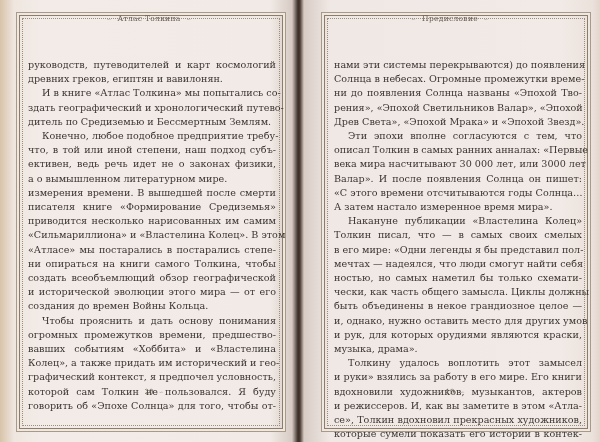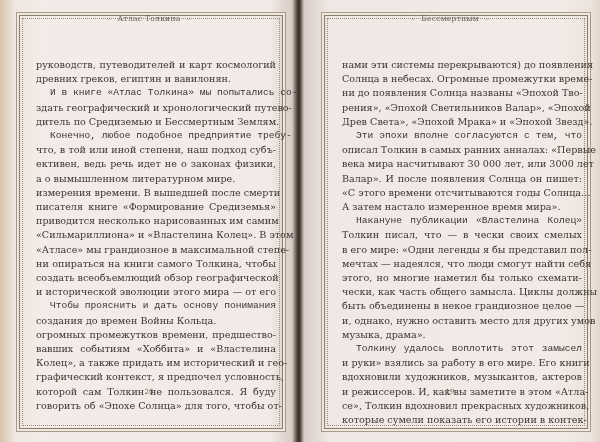--- a/index.html
+++ b/index.html
@@ -34,23 +34,23 @@
     letter-spacing: 0.3px;
   }
   .running-head .orn { color: #9a8e84; font-size: 6px; margin: 0 3px; }
 
   .body-text {
     position: absolute; left: 28px; right: 22px; top: 58px;
     font-size: 9.6px; line-height: 14.2px; color: #3b3531;
     text-align: justify;
   }
   .page.right .body-text { left: 34px; right: 18px; }
-  .line { white-space: nowrap; display: block; text-align-last: justify; margin-left: 8px; }
+  .line { white-space: nowrap; display: block; text-align-last: justify; }
   .line.last { text-align-last: left; }
-  .indent { padding-left: 14px; font-family: Liberation Mono, monospace; }
+  .indent { padding-left: 14px; }
 
   .folio {
     position: absolute; left: 0; right: 0; top: 388px;
     text-align: center; font-size: 7px; color: #6b5f55;
   }
   .folio .orn { color: #a1958b; font-size: 6px; margin: 0 3px; }
 </style>
 </head>
 <body>
 
@@ -70,67 +70,68 @@
         <span class="line">здать географический и хронологический путево-</span>
         <span class="line last">дитель по Средиземью и Бессмертным Землям.</span>
         <span class="line indent">Конечно, любое подобное предприятие требу-</span>
         <span class="line">что, в той или иной степени, наш подход субъ-</span>
         <span class="line">ективен, ведь речь идет не о законах физики,</span>
         <span class="line last">а о вымышленном литературном мире.</span>
         <span class="line">измерения времени. В вышедшей после смерти</span>
         <span class="line">писателя книге «Формирование Средиземья»</span>
         <span class="line">приводится несколько нарисованных им самим</span>
         <span class="line">«Сильмариллиона» и «Властелина Колец». В этом</span>
-        <span class="line">«Атласе» мы грандиозное в максимальной степе-</span>
+        <span class="line">«Атласе» мы постарались в постарались степе-</span>
         <span class="line">ни опираться на книги самого Толкина, чтобы</span>
         <span class="line">создать всеобъемлющий обзор географической</span>
         <span class="line">и исторической эволюции этого мира — от его</span>
+        <span class="line last">создания до времен Войны Кольца.</span>
         <span class="line indent">Чтобы прояснить и дать основу понимания</span>
-        <span class="line last">создания до времен Войны Кольца.</span>
         <span class="line">огромных промежутков времени, предшество-</span>
         <span class="line">вавших событиям «Хоббита» и «Властелина</span>
         <span class="line">Колец», а также придать им исторический и гео-</span>
         <span class="line">графический контекст, я предпочел условность,</span>
         <span class="line">которой сам Толкин не пользовался. Я буду</span>
         <span class="line">говорить об «Эпохе Солнца» для того, чтобы от-</span>
       </div>
     <div class="folio">
       <span class="orn">∽</span>
       <span>20</span>
       <span class="orn">∽</span>
     </div>
   </div>
 
   <div class="page right">
     <div class="frame"></div>
     <div class="running-head">
       <span class="orn">∽</span>
-      <span>Бессмертным</span>
+      <span>Предисловие</span>
       <span class="orn">∽</span>
     </div>
     <div class="body-text" id="right-body">
         <span class="line">нами эти системы перекрываются) до появления</span>
         <span class="line">Солнца в небесах. Огромные промежутки време-</span>
         <span class="line">ни до появления Солнца названы «Эпохой Тво-</span>
         <span class="line">рения», «Эпохой Светильников Валар», «Эпохой</span>
         <span class="line last">Древ Света», «Эпохой Мрака» и «Эпохой Звезд».</span>
         <span class="line indent">Эти эпохи вполне согласуются с тем, что</span>
         <span class="line">описал Толкин в самых ранних анналах: «Первые</span>
         <span class="line">века мира насчитывают 30 000 лет, или 3000 лет</span>
         <span class="line">Валар». И после появления Солнца он пишет:</span>
         <span class="line">«С этого времени отсчитываются годы Солнца…</span>
         <span class="line last">А затем настало измеренное время мира».</span>
         <span class="line indent">Накануне публикации «Властелина Колец»</span>
-        <span class="line">Толкин писал, что — в чески своих смелых</span>
+        <span class="line">Толкин писал, что — в самых своих смелых</span>
         <span class="line">в его мире: «Одни легенды я бы представил пол-</span>
         <span class="line">мечтах — надеялся, что люди смогут найти себя</span>
-        <span class="line">этого, но многие наметил бы только схемати-</span>
+        <span class="line">ностью, но самых наметил бы только схемати-</span>
         <span class="line">чески, как часть общего замысла. Циклы должны</span>
         <span class="line">быть объединены в некое грандиозное целое —</span>
         <span class="line">и, однако, нужно оставить место для других умов</span>
+        <span class="line">и рук, для которых орудиями являются краски,</span>
         <span class="line last">музыка, драма».</span>
         <span class="line indent">Толкину удалось воплотить этот замысел</span>
         <span class="line">и руки» взялись за работу в его мире. Его книги</span>
         <span class="line">вдохновили художников, музыкантов, актеров</span>
         <span class="line">и режиссеров. И, как вы заметите в этом «Атла-</span>
         <span class="line">се», Толкин вдохновил прекрасных художников,</span>
         <span class="line">которые сумели показать его истории в контек-</span>
       </div>
     <div class="folio">
       <span class="orn">∽</span>

